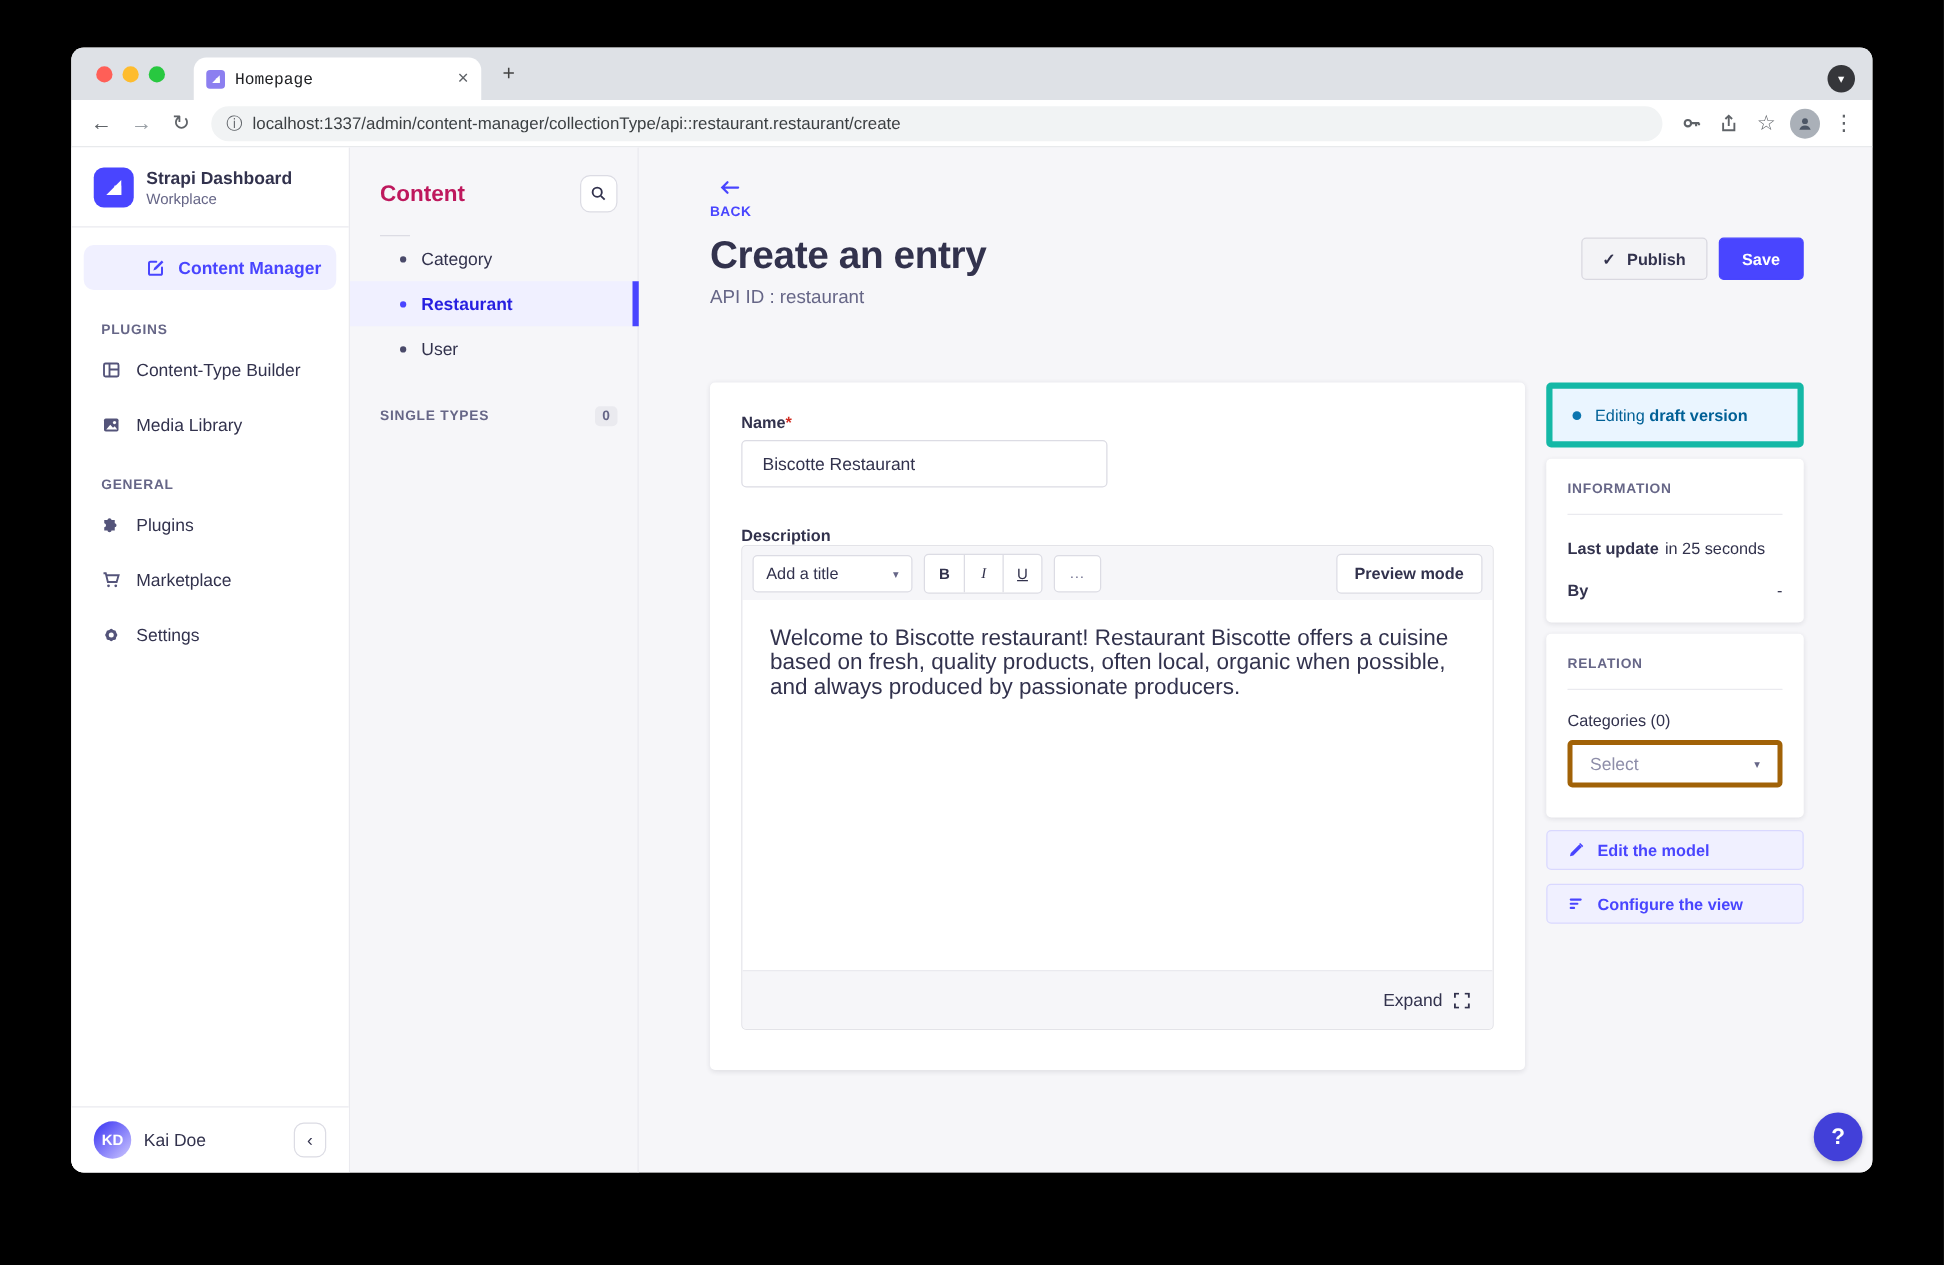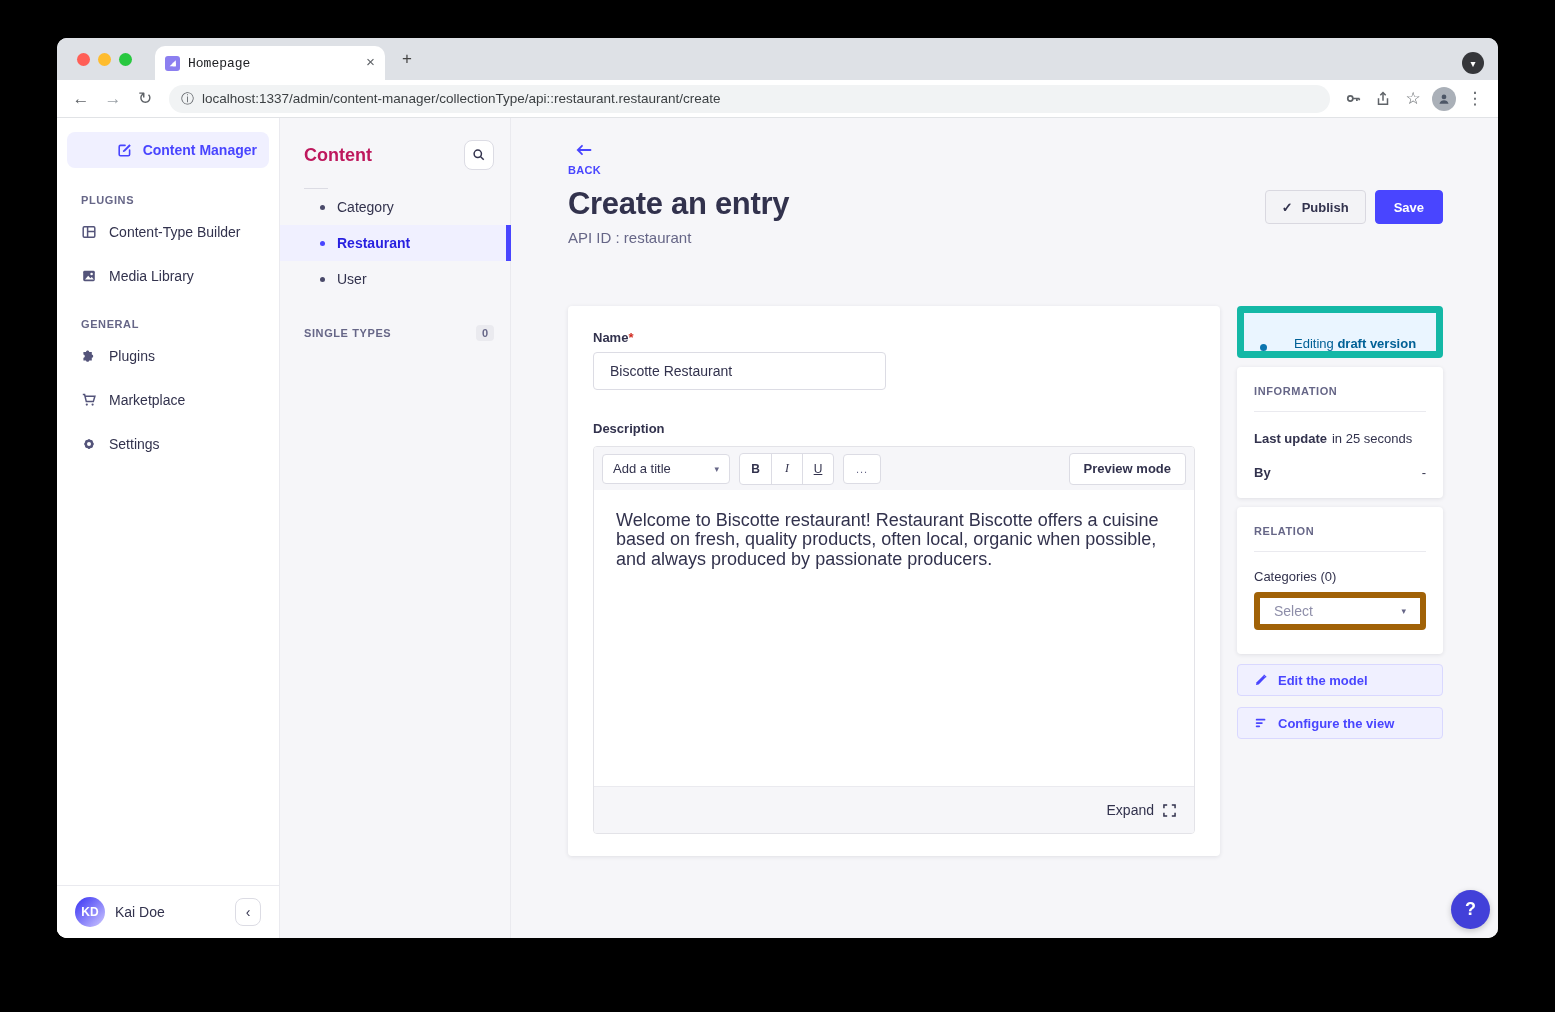--- a/index.html
+++ b/index.html
@@ -73,49 +73,49 @@
   .btn-publish { height:34px; padding:0 16px; background:#f3f3f6; border:1px solid #d9d8e0; border-radius:4px; display:flex; align-items:center; gap:9px; font-size:13px; font-weight:700; color:#32324d; cursor:pointer; }
   .btn-save { height:34px; padding:0 18px; background:#4945ff; border:1px solid #4945ff; border-radius:4px; display:flex; align-items:center; font-size:13px; font-weight:700; color:#fff; cursor:pointer; }
 
   .content-row { display:flex; align-items:flex-start; margin-top:60px; }
   .form-card { flex:1; background:#fff; border-radius:4px; box-shadow:0 1px 4px rgba(33,33,52,.1); padding:24px 25px 28px; height:550px; }
   .field-label { font-size:13px; font-weight:700; color:#32324d; }
   .req { color:#d02b20; }
   .name-input { margin-top:7px; width:293px; height:38px; border:1px solid #dcdce4; border-radius:4px; padding:0 16px; font-size:14px; color:#32324d; background:#fff; font-family:inherit; }
   .desc-label { margin-top:31px; }
 
-  .editor { margin-top:10px; border:1px solid #e3e3e8; border-radius:4px; overflow:hidden; }
+  .editor { border:1px solid #e3e3e8; border-radius:4px; overflow:hidden; }
   .ed-toolbar { height:43px; background:#f6f6f9; display:flex; align-items:center; padding:0 8px; gap:9px; }
   .title-select { width:128px; height:30px; background:#fff; border:1px solid #dcdce4; border-radius:4px; display:flex; align-items:center; justify-content:space-between; padding:0 10px; font-size:13px; color:#32324d; cursor:pointer; }
   .caret { font-size:9px; color:#666687; }
   .biu { display:flex; background:#fff; border:1px solid #dcdce4; border-radius:4px; overflow:hidden; }
   .biu > div { width:31px; height:30px; display:flex; align-items:center; justify-content:center; font-size:12px; color:#32324d; cursor:pointer; }
   .biu > div + div { border-left:1px solid #dcdce4; }
   .b-b { font-weight:700; }
   .b-i { font-style:italic; font-family:"Liberation Serif", serif; }
   .b-u { text-decoration:underline; }
   .more-btn { width:38px; height:30px; background:#fff; border:1px solid #dcdce4; border-radius:4px; display:flex; align-items:center; justify-content:center; font-size:11px; letter-spacing:1px; color:#666687; cursor:pointer; }
   .preview-btn { margin-left:auto; height:32px; padding:0 14px; background:#fff; border:1px solid #dcdce4; border-radius:4px; display:flex; align-items:center; font-size:13px; font-weight:700; color:#32324d; cursor:pointer; }
   .ed-content { height:296px; background:#fff; padding:21px 22px; font-size:18px; line-height:1.07; color:#32324d; cursor:text; }
   .ed-footer { height:47px; background:#f6f6f9; border-top:1px solid #eaeaef; display:flex; align-items:center; justify-content:flex-end; gap:9px; padding:0 18px; font-size:14px; color:#32324d; }
   .expand-link { display:flex; align-items:center; gap:9px; cursor:pointer; }
 
   
   .right-col { width:206px; margin-left:17px; flex:0 0 auto; }
-  .draft-box { height:52px; background:#eaf5ff; border:7px solid #14b8a6; border-radius:4px; display:flex; align-items:flex-end; gap:27px; padding:0 16px; color:#006096; font-size:13px; }
+  .draft-box { height:52px; background:#eaf5ff; border:5px solid #14b8a6; border-radius:4px; display:flex; align-items:center; gap:11px; padding:0 16px; color:#006096; font-size:13px; }
   .draft-box .bdot { width:7px; height:7px; border-radius:50%; background:#0c75af; flex:0 0 auto; }
   .panel-card { margin-top:9px; background:#fff; border-radius:4px; box-shadow:0 1px 4px rgba(33,33,52,.1); padding:18px 17px; }
   .panel-label { font-size:11px; font-weight:700; color:#666687; letter-spacing:.6px; }
   .panel-hr { border:none; border-top:1px solid #eaeaef; margin:14px 0 0; }
   .info-row { margin-top:19px; display:flex; align-items:baseline; font-size:13px; color:#32324d; }
   .info-row b { font-weight:700; }
   .info-row .val { margin-left:5px; }
   .info-row .val-right { margin-left:auto; }
   .rel-field-label { margin-top:17px; font-size:13px; color:#32324d; }
-  .select-box { margin-top:8px; height:38px; background:#fff; border:6px solid #a16207; border-radius:4px; display:flex; align-items:center; justify-content:space-between; padding:0 14px; font-size:14px; color:#8e8ea9; cursor:pointer; }
+  .select-box { margin-top:8px; height:38px; background:#fff; border:4px solid #a16207; border-radius:4px; display:flex; align-items:center; justify-content:space-between; padding:0 14px; font-size:14px; color:#8e8ea9; cursor:pointer; }
   .panel-btn { margin-top:10px; height:32px; background:#f0f0ff; border:1px solid #d9d8ff; border-radius:4px; display:flex; align-items:center; gap:10px; padding:0 16px; color:#4945ff; font-size:13px; font-weight:700; cursor:pointer; }
   .panel-btn + .panel-btn { margin-top:11px; }
 
   .help-fab { position:absolute; right:8px; bottom:9px; width:39px; height:39px; border-radius:50%; background:#4240d9; color:#fff; font-size:18px; font-weight:700; display:flex; align-items:center; justify-content:center; box-shadow:0 2px 6px rgba(0,0,0,.2); cursor:pointer; }
 
   svg { display:block; }
 </style>
 </head>
 <body>
 
@@ -170,20 +170,32 @@
             <path d="M2.8 13.4c.7-2.6 2.8-3.9 5.2-3.9s4.5 1.3 5.2 3.9z"></path>
           </svg>
       </div>
       <div class="nav-ic">⋮</div>
     </div>
   </div>
 
   <div class="app">
 
     <div class="sb1">
+      <div class="brand">
+        <div class="logo">
+          <svg viewBox="0 0 32 32">
+              <path d="M10 22 L22 10 L22 22 Z" fill="#fff"></path>
+              <rect x="16.5" y="14.5" width="5.5" height="7.5" fill="#fff"></rect>
+            </svg>
+        </div>
+        <div>
+          <div class="brand-title">Strapi Dashboard</div>
+          <div class="brand-sub">Workplace</div>
+        </div>
+      </div>
 
       <div class="cm-item">
         <span class="ic">
           <svg width="17" height="17" viewBox="0 0 16 16" fill="none">
               <path d="M8.5 3.2H4.2c-.8 0-1.2.5-1.2 1.2v7.4c0 .7.4 1.2 1.2 1.2h7.4c.7 0 1.2-.5 1.2-1.2V7.5" stroke="#4945ff" stroke-width="1.5" stroke-linecap="round"></path>
               <path d="M12.6 2.2 13.9 3.5 8.4 9 6.3 9.7 7 7.7 Z" fill="#4945ff"></path>
             </svg>
         </span>
         <span>Content Manager</span>
       </div>

